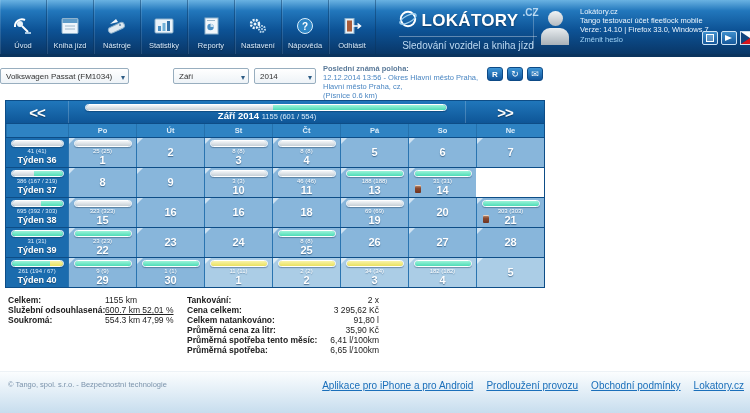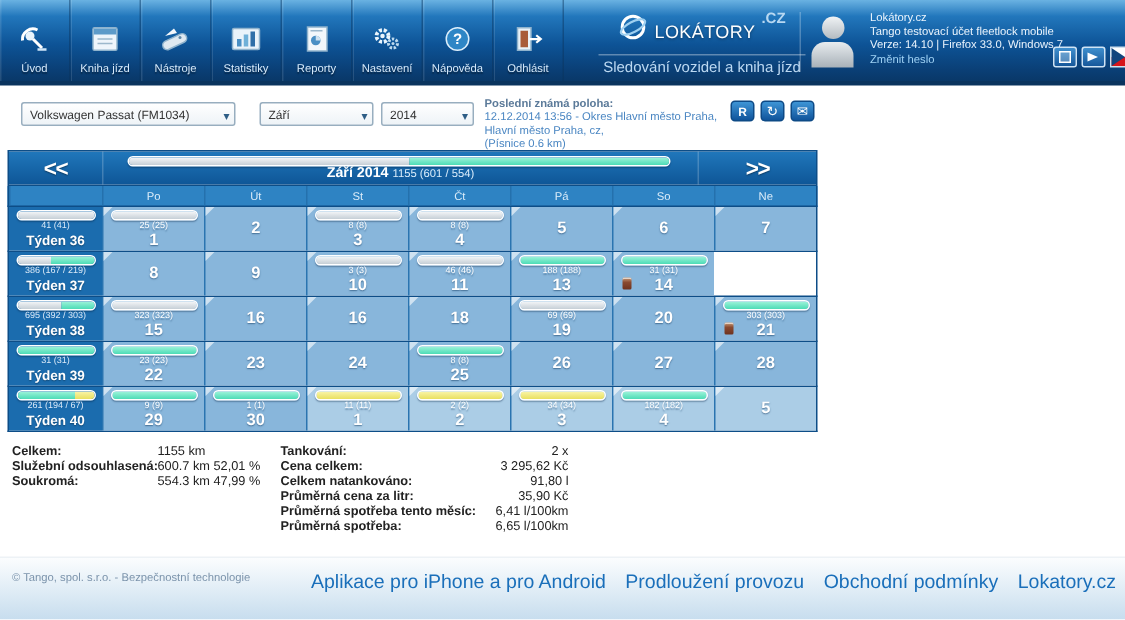--- a/index.html
+++ b/index.html
@@ -12,21 +12,21 @@
     border-bottom:3px solid #0a345e;box-sizing:border-box}
   .nav{position:absolute;left:0;top:0;height:54px;display:flex}
   .nav-item{width:47px;height:54px;display:flex;flex-direction:column;align-items:center;justify-content:flex-end;
     padding-bottom:4px;box-sizing:border-box;border-right:1px solid rgba(10,50,90,.45);
     box-shadow:inset 1px 0 0 rgba(255,255,255,.12);cursor:pointer}
   .nav-icon{height:24px;display:flex;align-items:center;justify-content:center;margin-bottom:3px}
   .nav-label{font-size:7.5px;color:#d6eafc;text-shadow:0 1px 1px rgba(0,0,0,.45);white-space:nowrap}
 
   .logo{position:absolute;left:399px;top:7px;width:138px}
   .logo-row{display:flex;align-items:center;justify-content:center;gap:4px}
-  .logo-text{font-size:12px;font-weight:normal;color:#fff;letter-spacing:.3px;text-shadow:0 1px 2px rgba(0,0,0,.4)}
+  .logo-text{font-size:17px;font-weight:bold;color:#fff;letter-spacing:.3px;text-shadow:0 1px 2px rgba(0,0,0,.4)}
   .logo-suffix{font-size:10px;font-weight:bold;color:#b7d8f2;align-self:flex-end;margin-bottom:16px}
   .logo-tagline{margin-top:2px;padding-top:3px;border-top:1px solid rgba(255,255,255,.35);
     font-size:10px;color:#bcd9f2;text-align:center;white-space:nowrap}
 
   .header-divider{position:absolute;left:533px;top:8px;height:40px;width:1px;background:rgba(255,255,255,.25)}
 
   .avatar{position:absolute;left:538px;top:11px;width:34px;height:42px}
   .avatar-head{width:15px;height:15px;border-radius:50%;background:linear-gradient(#f0f3f5,#b4bbc1);margin:0 auto}
   .avatar-body{width:28px;height:17px;border-radius:9px 9px 0 0;background:linear-gradient(#e8ecef,#a8b1b8);margin:2px auto 0}
 
@@ -43,21 +43,21 @@
     background:linear-gradient(180deg,#fff 0 50%,#d7141a 50% 100%)}
   .flag::after{content:"";position:absolute;left:0;top:0;border-left:9px solid #11457e;
     border-top:6px solid transparent;border-bottom:6px solid transparent}
 
   
   .filterbar{position:absolute;left:0;top:60px;width:750px;height:40px;background:#fff}
   .select{position:absolute;height:16px;border:1px solid #98aebf;border-radius:2px;
     background:linear-gradient(#fff,#eef3f7);font-size:8px;color:#333;line-height:15px;
     padding:0 14px 0 5px;box-sizing:border-box;cursor:pointer;white-space:nowrap;overflow:hidden}
   .select .arrow{position:absolute;right:3px;top:1px;color:#2f5e86;font-size:8px}
-  .sel-vehicle{left:14px;top:8px;width:143px}
+  .sel-vehicle{left:0;top:8px;width:129px}
   .sel-month{left:173px;top:8px;width:76px}
   .sel-year{left:254px;top:8px;width:62px}
   .lastpos{position:absolute;left:323px;top:4px;width:168px;font-size:7.5px;line-height:9px}
   .lastpos-label{font-weight:bold;color:#5b7a99}
   .lastpos-value,.lastpos-detail{color:#4a86c2}
   .action-btns{position:absolute;left:487px;top:7px;display:flex;gap:4px}
   .abtn{width:16px;height:14px;border-radius:3px;background:linear-gradient(#3e95d6,#10549b);
     border:1px solid #0d4a86;color:#fff;font-size:8px;font-weight:bold;display:flex;align-items:center;
     justify-content:center;cursor:pointer;box-sizing:border-box}
 
@@ -71,21 +71,21 @@
   .pillbar{position:absolute;border:1px solid #fff;border-radius:4px;display:flex;overflow:hidden;
     box-shadow:0 1px 1px rgba(0,30,60,.35)}
   .cal-title-barpos{left:4%;top:3px;width:91%;height:5px}
   .seg-silver{background:linear-gradient(#f4f6f8,#c6cfd6)}
   .seg-teal{background:linear-gradient(#9df3d9,#4ddcb6)}
   .seg-yellow{background:linear-gradient(#f9f4a8,#e9e060)}
   .cal-title{position:absolute;left:0;right:0;bottom:2px;text-align:center;color:#fff;font-size:9.5px;font-weight:bold}
   .cal-title .val{font-weight:normal;font-size:7.5px;color:#d9ecfb}
   .cal-daynames{display:grid;grid-template-columns:62px repeat(7,1fr);height:14px;background:#2e83c3;
     border:1px solid #0d4d87;border-top:none;box-sizing:border-box}
-  .dayname{display:flex;align-items:center;justify-content:center;font-size:7.5px;font-weight:normal;
+  .dayname{display:flex;align-items:center;justify-content:center;font-size:7.5px;font-weight:bold;
     color:#dcedfa;border-left:1px solid #2471ad}
   .cal-week{display:grid;grid-template-columns:62px repeat(7,1fr);height:30px;border:1px solid #0d4d87;
     border-top:none;box-sizing:border-box}
   .week-label{background:#1b6cae;position:relative;cursor:pointer}
   .week-value{position:absolute;top:10px;width:100%;text-align:center;font-size:6px;color:#dbeaf8}
   .week-name{position:absolute;bottom:2px;width:100%;text-align:center;font-size:9px;font-weight:bold;
     color:#fff;text-shadow:0 1px 1px rgba(0,0,0,.35)}
   .wk-pill{left:8%;top:2px;width:83%;height:5px}
   .day-cell{position:relative;background:#88b6db;border-left:1px solid #2a74b0;cursor:pointer}
   .day-cell.oct{background:#abcde6}
@@ -109,21 +109,21 @@
   .summary-left .sum-label{width:97px;flex:none}
   .summary-right .sum-label{flex:1}
   .summary-right .sum-value{text-align:right;white-space:nowrap}
   .summary-left .sum-value{white-space:nowrap}
 
   
   .footer{position:absolute;left:0;top:371px;width:750px;height:42px;
     background:linear-gradient(180deg,#fbfdfe 0%,#e4eff7 45%,#c7ddee 100%);border-top:1px solid #edf2f6;box-sizing:border-box}
   .footer-copy{position:absolute;left:8px;top:8px;font-size:7.5px;color:#7b93ab}
   .footer-links{position:absolute;right:6px;top:8px;display:flex;gap:13px}
-  .footer-link{font-size:13px;color:#1a6fba;cursor:pointer;white-space:nowrap}
+  .footer-link{font-size:10px;color:#1a6fba;text-decoration:underline;cursor:pointer;white-space:nowrap}
 </style>
 </head>
 <body>
 
 <div class="topbar">
   <div class="nav" id="nav">
       <div class="nav-item">
         <span class="nav-icon">
           <svg width="22" height="18" viewBox="0 0 22 18">
             <path d="M3 10 A7 7 0 0 1 13 3" fill="none" stroke="#fff" stroke-width="2"></path>
@@ -524,21 +524,21 @@
     </div>
 </div>
 
 <div class="summary-left" id="summaryLeft">
     <div class="sum-row">
       <span class="sum-label">Celkem:</span>
       <span class="sum-value" style="flex: 1 1 0%;">1155 km</span>
     </div>
     <div class="sum-row">
       <span class="sum-label">Služební odsouhlasená:</span>
-      <span class="sum-value" style="flex: 1 1 0%;">600.7 km 52,01 %</span>
+      <span class="sum-value" style="flex: 1 1 0%; text-decoration: underline;">600.7 km 52,01 %</span>
     </div>
     <div class="sum-row">
       <span class="sum-label">Soukromá:</span>
       <span class="sum-value" style="flex: 1 1 0%;">554.3 km 47,99 %</span>
     </div>
   </div>
 <div class="summary-right" id="summaryRight">
     <div class="sum-row">
       <span class="sum-label">Tankování:</span>
       <span class="sum-value" style="flex: 0 0 auto;">2 x</span>

